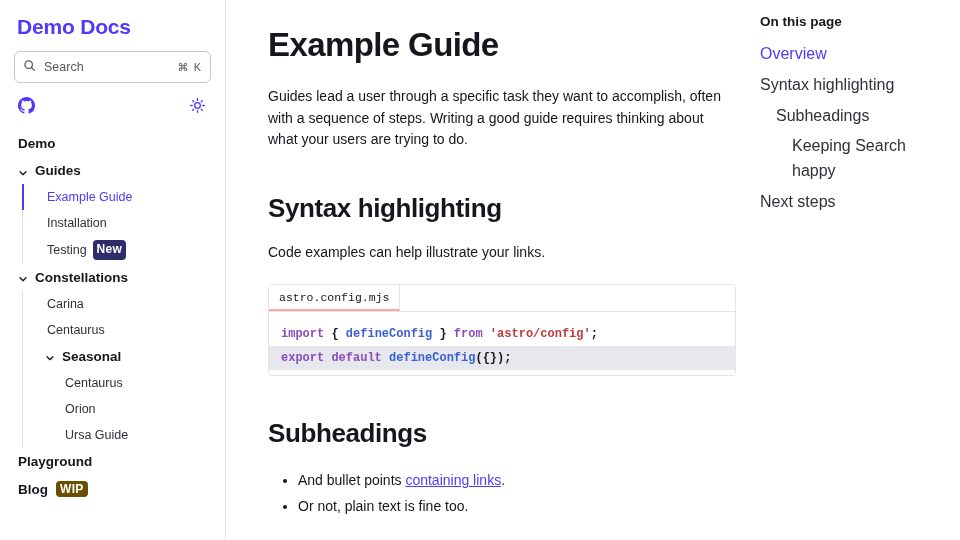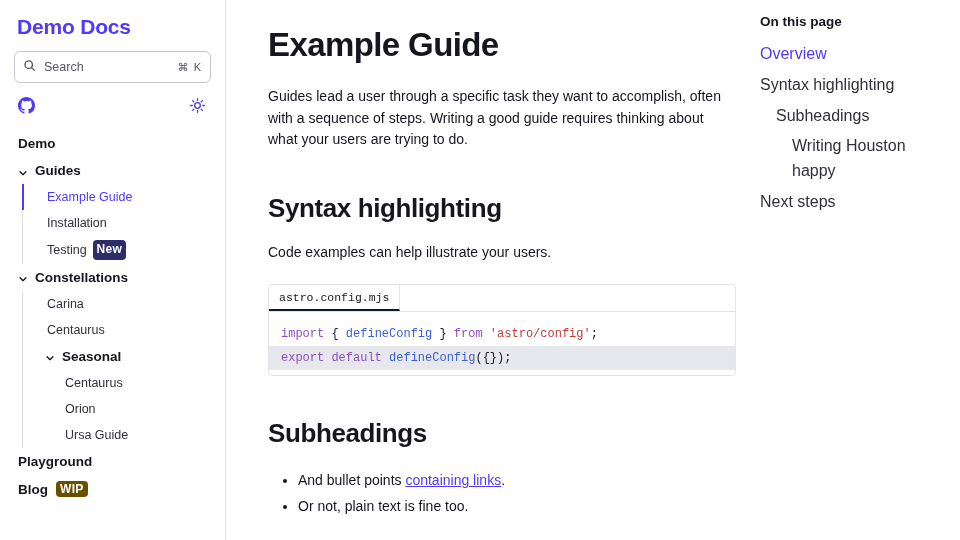--- a/index.html
+++ b/index.html
@@ -162,24 +162,24 @@
   .code-tabs {
     display: flex;
     border-bottom: 1px solid #e4e4e8;
     height: 27px;
   }
   .code-tab {
     font-size: 11.5px;
     padding: 6px 10px 5px 10px;
     color: #16161e;
     border-right: 1px solid #e4e4e8;
-    border-bottom: 2px solid #0f172a;
+    border-bottom: 2px solid #fca5a5;
     background: #fff;
   }
-  .code-body { padding: 10px 0 5px 0; }
+  .code-body { padding: 10px 0 5px 0; font-weight: bold; }
   .code-line {
     font-size: 12px;
     line-height: 2.0;
     padding: 0 12px;
     white-space: pre;
   }
   .code-line.highlight { background: #e7e7ee; }
   .tok-kw { color: #8a4fbd; }
   .tok-fn { color: #3b5fd4; }
   .tok-str { color: #c23b3b; }
@@ -327,21 +327,21 @@
       </div>
     </nav>
   </aside>
 
   <main class="main">
     <div class="content">
       <h1>Example Guide</h1>
       <p class="body">Guides lead a user through a specific task they want to accomplish, often with a sequence of steps. Writing a good guide requires thinking about what your users are trying to do.</p>
 
       <h2>Syntax highlighting</h2>
-      <p class="body tight">Code examples can help illustrate your users.</p>
+      <p class="body tight">Code examples can help illustrate your links.</p>
 
       <div class="code-block">
         <div class="code-tabs">
           <div class="code-tab">astro.config.mjs</div>
         </div>
         <div class="code-body">
           <div class="code-line"><span class="tok-kw">import</span><span class="tok-pl"> { </span><span class="tok-fn">defineConfig</span><span class="tok-pl"> } </span><span class="tok-from">from</span><span class="tok-str"> 'astro/config'</span><span class="tok-pl">;</span></div>
           <div class="code-line highlight"><span class="tok-kw">export default</span><span class="tok-fn"> defineConfig</span><span class="tok-pl">({});</span></div>
         </div>
       </div>
@@ -357,17 +357,17 @@
         
       </div>
     </div>
   </main>
 
   <aside class="toc">
     <div class="toc-title">On this page</div>
     <div class="toc-item active">Overview</div>
     <div class="toc-item">Syntax highlighting</div>
     <div class="toc-item lvl3">Subheadings</div>
-    <div class="toc-item lvl4">Writing Houston happy</div>
+    <div class="toc-item lvl4">Keeping Search happy</div>
     <div class="toc-item">Next steps</div>
   </aside>
 
 </div>
 
 </body></html>

